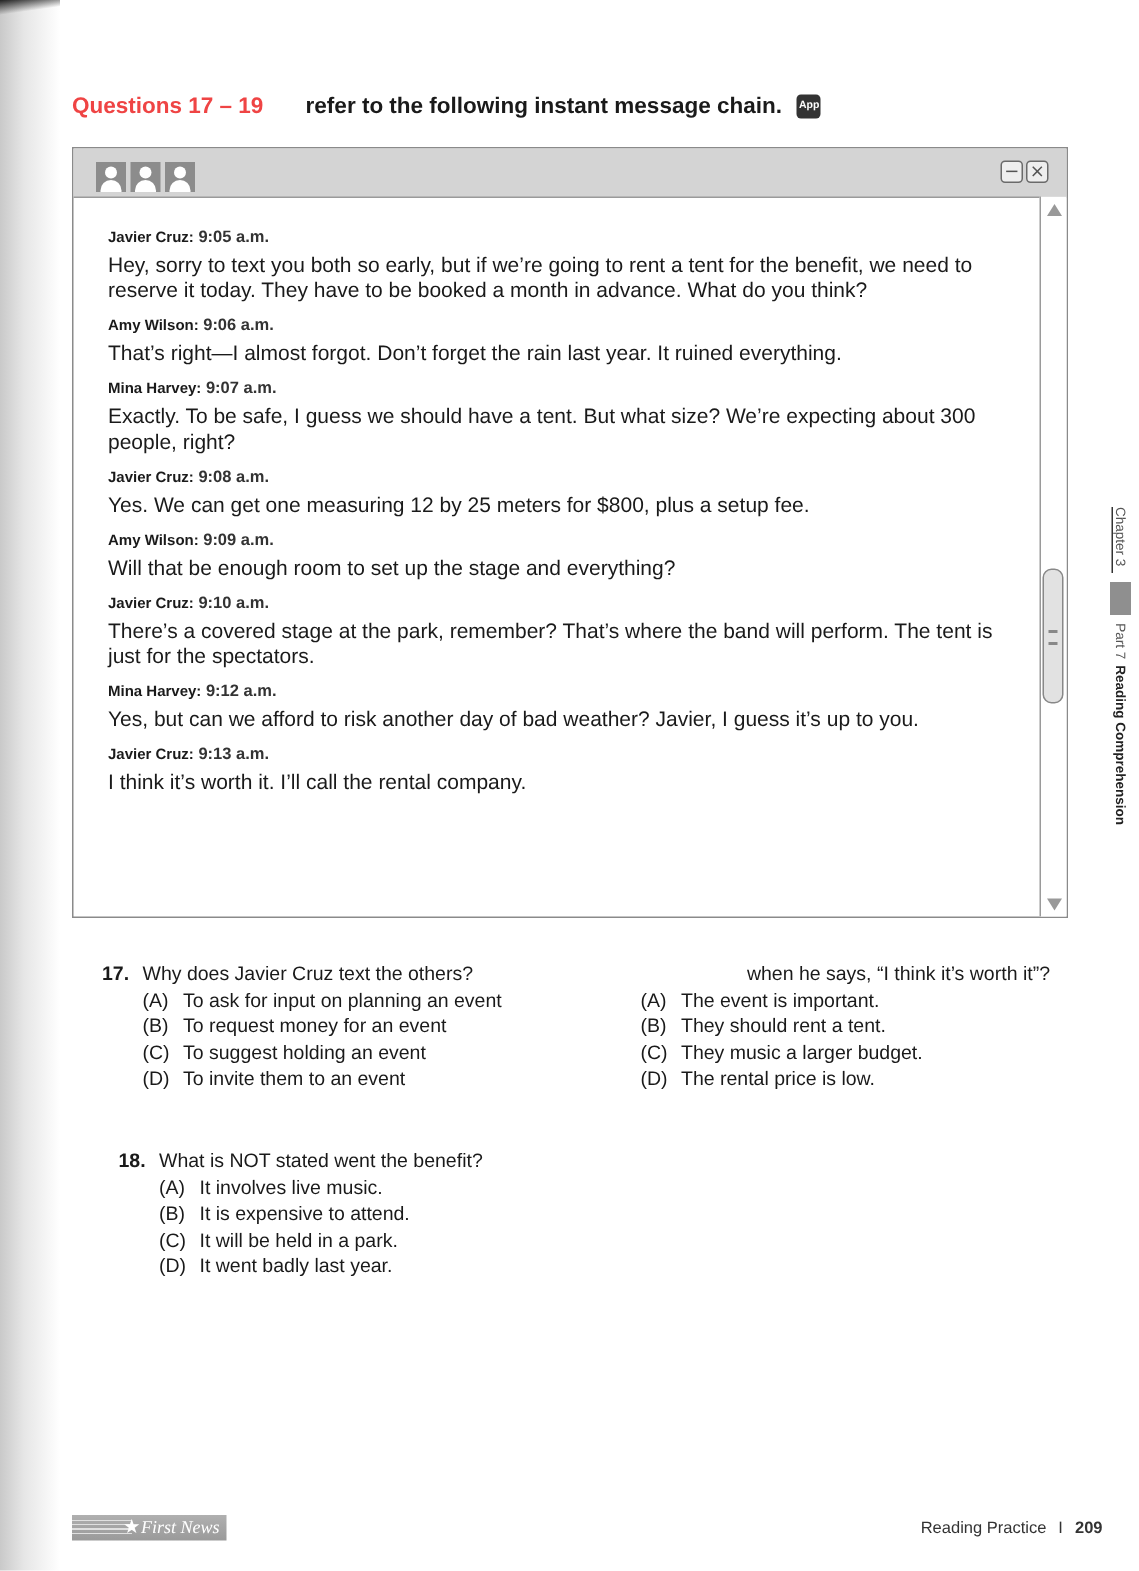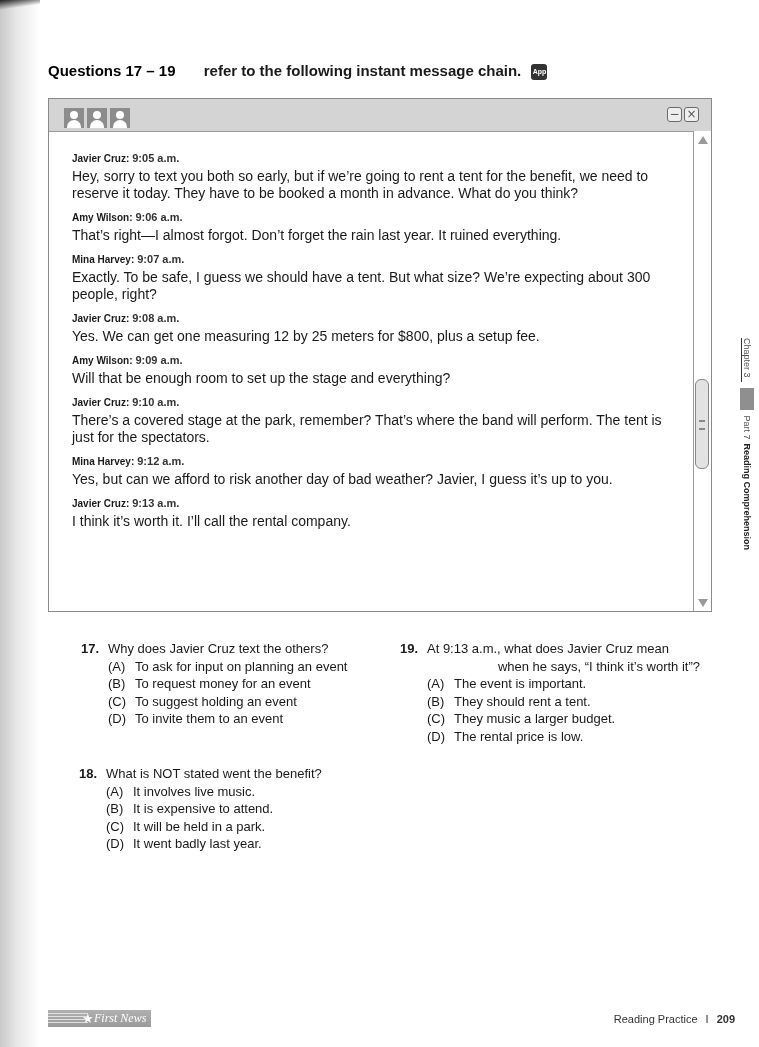--- a/index.html
+++ b/index.html
@@ -16,21 +16,21 @@
   .corner-dark {
     position: absolute; left: 0; top: 0; width: 40px; height: 10px;
     background: linear-gradient(to bottom, #222 0%, rgba(0,0,0,0) 100%);
     transform: skewY(-8deg); transform-origin: left top;
   }
   .heading {
     position: absolute; left: 48px; top: 62px;
     font-family: "Liberation Sans", sans-serif; font-size: 15px; font-weight: bold;
     white-space: nowrap;
   }
-  .heading .range { color: #000000; }
+  .heading .range { color: #ef4444; }
   .heading .rest { color: #1a1a1a; margin-left: 24px; }
   .app-badge {
     display: inline-block; vertical-align: middle; margin-left: 6px;
     width: 16px; height: 16px; border-radius: 3px; background: #333;
     color: #fff; font-size: 7px; line-height: 16px; text-align: center; font-weight: bold;
   }
 
   .im-window {
     position: absolute; left: 48px; top: 98px; width: 664px; height: 514px;
     border: 1px solid #8a8a8a; background: #fff; box-sizing: border-box;
@@ -96,21 +96,21 @@
   .side-tab .part { color: #555; margin-right: 4px; }
   .side-tab .rc { font-weight: bold; color: #222; }
   .q {
     position: absolute; font-family: "Liberation Sans", sans-serif; font-size: 13px; line-height: 17.5px; color: #1a1a1a;
   }
   .q .qnum { font-weight: bold; display: inline-block; width: 27px; }
   .q .qtext { display: inline; }
   .q .qcont { padding-left: 27px; text-align: right; }
   .opt { padding-left: 27px; display: flex; }
   .opt .lbl { width: 27px; display: inline-block; }
-  .q17 { left: 81px; top: 640px; width: 300px; }
+  .q17 { left: 68px; top: 640px; width: 300px; }
   .q18 { left: 79px; top: 765px; width: 300px; }
   .q19 { left: 400px; top: 640px; width: 300px; }
 
   .footer-logo {
     position: absolute; left: 48px; top: 1010px; width: 103px; height: 17px;
     background: linear-gradient(#b0b0b0, #9a9a9a);
     overflow: hidden;
   }
   .footer-logo .stripes {
     position: absolute; left: 0; top: 3px; width: 40px; height: 11px;
@@ -249,21 +249,20 @@
       <span class="lbl">(C)</span>
       <span>It will be held in a park.</span>
     </div>
   <div class="opt">
       <span class="lbl">(D)</span>
       <span>It went badly last year.</span>
     </div>
 </div>
 
 <div class="q q19">
-  <div><span class="qnum">19.</span><span class="qtext">At 9:13 a.m., what does Javier Cruz mean</span></div>
   <div class="qcont">when he says, “I think it’s worth it”?</div>
   <div class="opt">
       <span class="lbl">(A)</span>
       <span>The event is important.</span>
     </div>
   <div class="opt">
       <span class="lbl">(B)</span>
       <span>They should rent a tent.</span>
     </div>
   <div class="opt">

